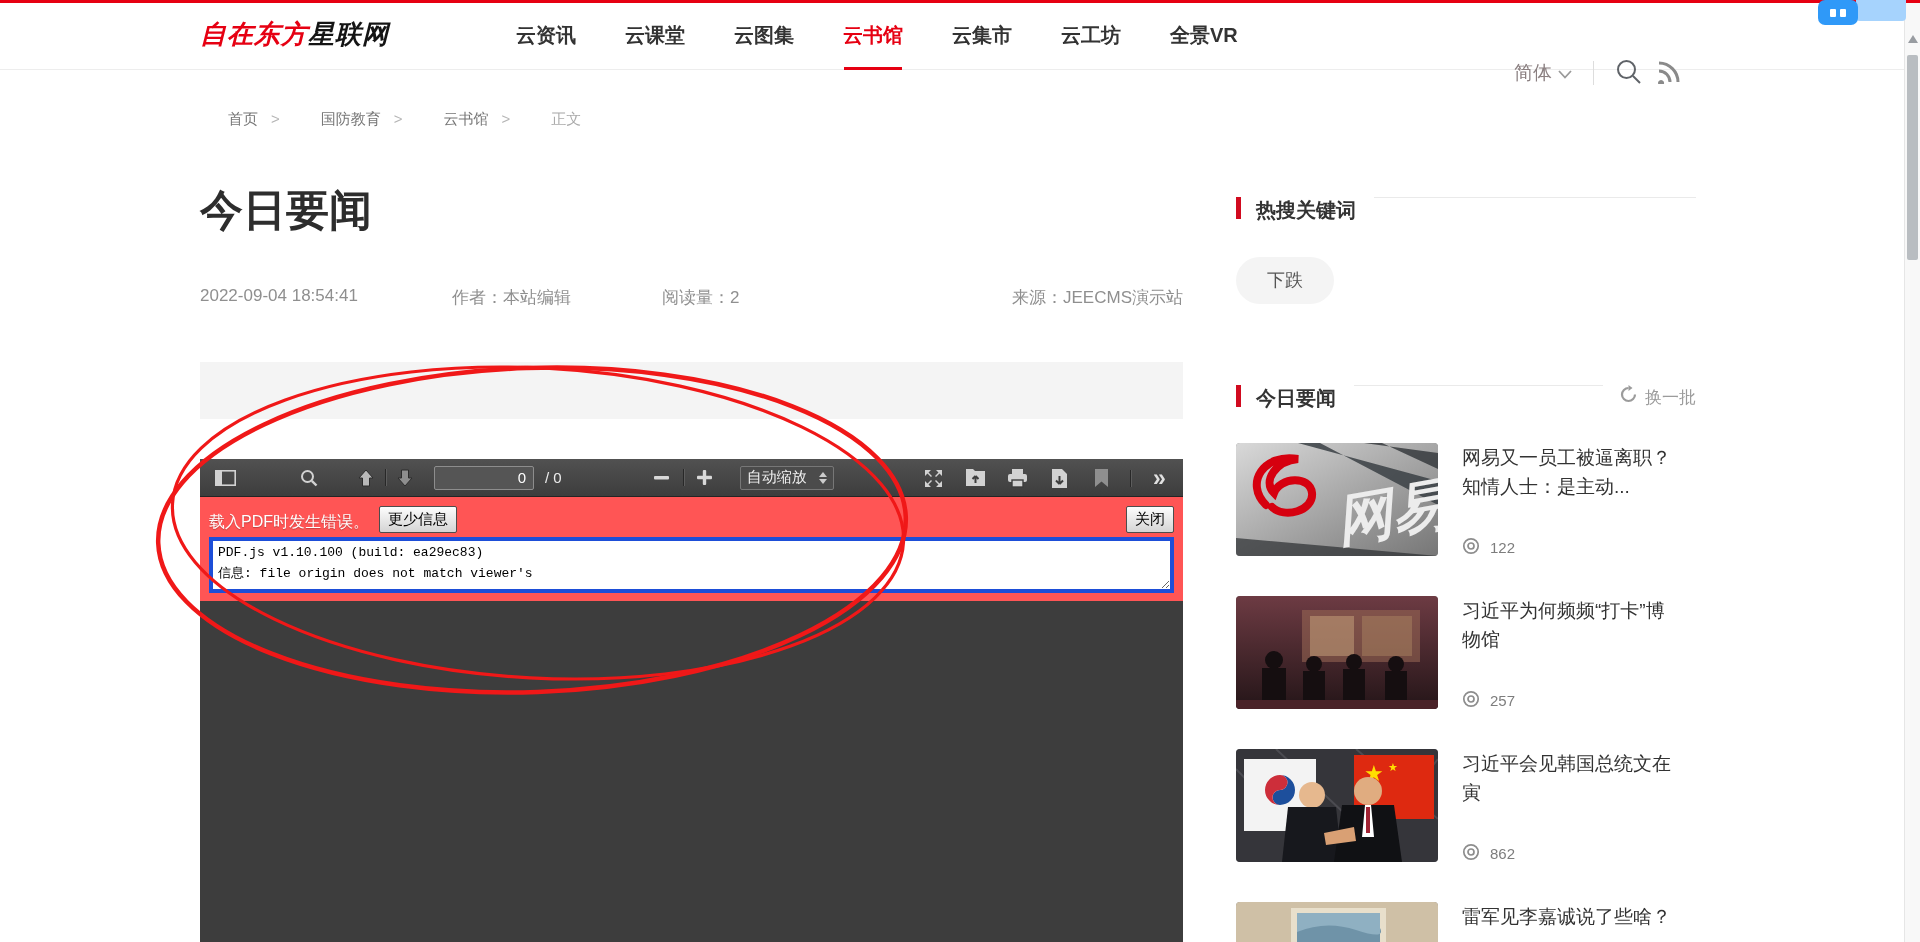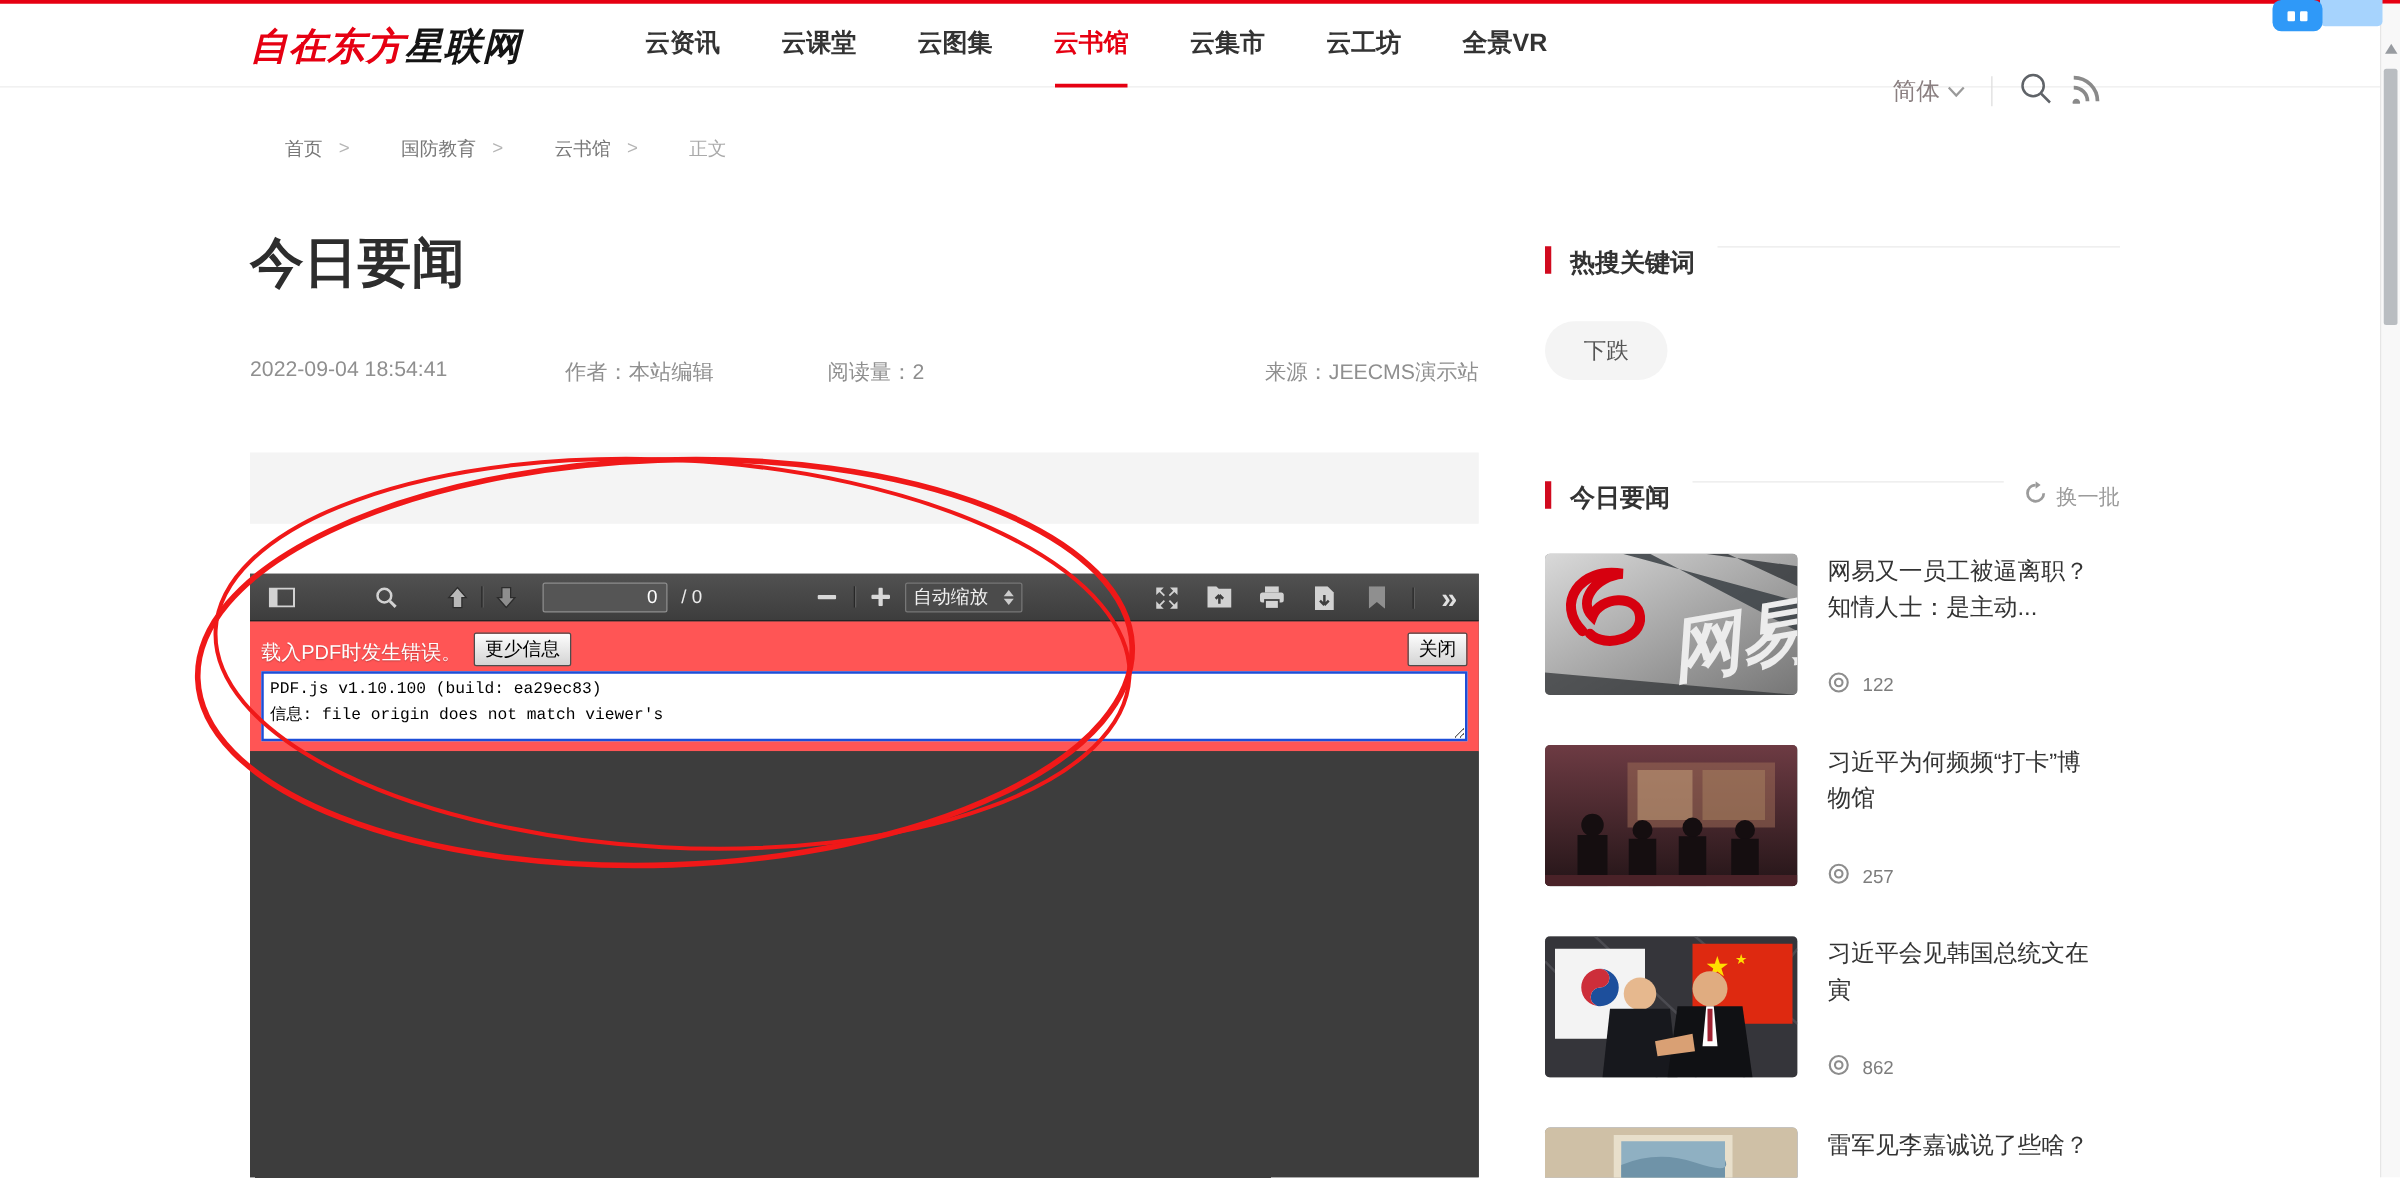--- a/index.html
+++ b/index.html
@@ -15,21 +15,21 @@
     border-radius:0 0 4px 4px; z-index:39; }
   .scrollbar { position:absolute; top:3px; right:0; width:16px; height:939px; background:#f8f8f8;
     border-left:1px solid #e6e6e6; z-index:30; }
   .sb-arrow { position:absolute; top:32px; left:3px; width:0; height:0;
     border-left:5px solid transparent; border-right:5px solid transparent; border-bottom:8px solid #989ca1; }
   .sb-thumb { position:absolute; top:52px; left:2px; width:11px; height:205px; background:#b9bdc1; border-radius:2px; }
 
   
   .site-header { position:absolute; top:3px; left:0; width:1904px; height:67px; background:#fff;
     border-bottom:1px solid #ededed; z-index:5; }
-  .logo { position:absolute; left:200px; top:14px; font-size:30px; font-weight:900; font-style:italic;
+  .logo { position:absolute; left:200px; top:14px; font-size:26px; font-weight:900; font-style:italic;
     letter-spacing:1px; white-space:nowrap; }
   .logo .red { color:#e60012; } .logo .black { color:#141414; }
   .main-nav { position:absolute; left:516px; top:0; height:67px; display:flex; gap:49px; }
   .nav-item { font-size:20px; font-weight:600; color:#333; line-height:64px; height:67px;
     position:relative; cursor:pointer; white-space:nowrap; }
   .nav-item.active { color:#e60012; }
   .nav-item.active::after { content:""; position:absolute; left:50%; transform:translateX(-50%);
     bottom:0; width:58px; height:3px; background:#e60012; }
   .header-right { position:absolute; right:222px; top:0; height:60px; display:flex; align-items:center; gap:15px;margin-top:40px; }
   .lang-sel { display:flex; align-items:center; gap:6px; font-size:19px; color:#8a7f80; cursor:pointer; }
@@ -69,21 +69,21 @@
   .tb-right { position:absolute; right:10px; top:0; height:38px; display:flex; align-items:center; gap:15px; }
   .more-glyph { color:#e0e0e0; font-size:23px; line-height:26px; font-weight:bold; }
 
   .pdf-error { background:#ff5555; padding:5px 9px 8px; flex-shrink:0; }
   .pdf-error-row { display:flex; align-items:flex-end; height:31px; }
   .err-msg { color:#fff; font-size:16px; text-shadow:0 1px 1px rgba(0,0,0,.25); }
   .err-btn { background:linear-gradient(#fdfdfd,#d4d4d4); border:1px solid #4d4d4d; border-radius:2px;
     color:#000; font-size:15px; padding:3px 8px; cursor:pointer; font-family:inherit; }
   .err-btn.less { margin-left:10px; }
   .err-spacer { flex:1; }
-  .err-details { width:100%; height:56px; margin-top:4px; resize:vertical; border:2px solid #1d4ed8;
+  .err-details { width:100%; height:56px; margin-top:4px; resize:vertical; border:4px solid #1d4ed8;
     background:#fff; color:#000; font:13px/1.6 "Liberation Mono","DejaVu Sans Mono",monospace;
     padding:2px 5px; display:block; }
   .pdf-body { flex:1; background:#3d3d3d; }
 
   
   .annotation { position:absolute; left:140px; top:350px; width:790px; height:360px;
     pointer-events:none; z-index:25; }
 
   
   .sidebar { position:absolute; left:1236px; top:0; width:460px; height:942px; }
@@ -210,21 +210,21 @@
           <rect width="15" height="3.4" rx="1" fill="#d8d8d8"></rect>
         </svg>
     </div>
     <div class="tb-sep" style="margin-left:8px"></div>
     <div class="tb-btn" style="margin-left:7px">
       <svg width="15" height="15" viewBox="0 0 15 15">
           <rect y="5.8" width="15" height="3.4" rx="1" fill="#d8d8d8"></rect>
           <rect x="5.8" width="3.4" height="15" rx="1" fill="#d8d8d8"></rect>
         </svg>
     </div>
-    <div class="zoom-select" style="margin-left:6px">
+    <div class="zoom-select" style="margin-left:22px">
       <span>自动缩放</span>
       <span class="spinner">
           <b class="spin-up"></b>
           <b class="spin-down"></b>
         </span>
     </div>
     <div class="tb-right">
       <div class="tb-btn">
         <svg width="19" height="19" viewBox="0 0 19 19" fill="#d2d2d2">
             <path d="M1 7 V1 H7 L4.5 3.5 L8 7 L7 8 L3.5 4.5 Z"></path>

